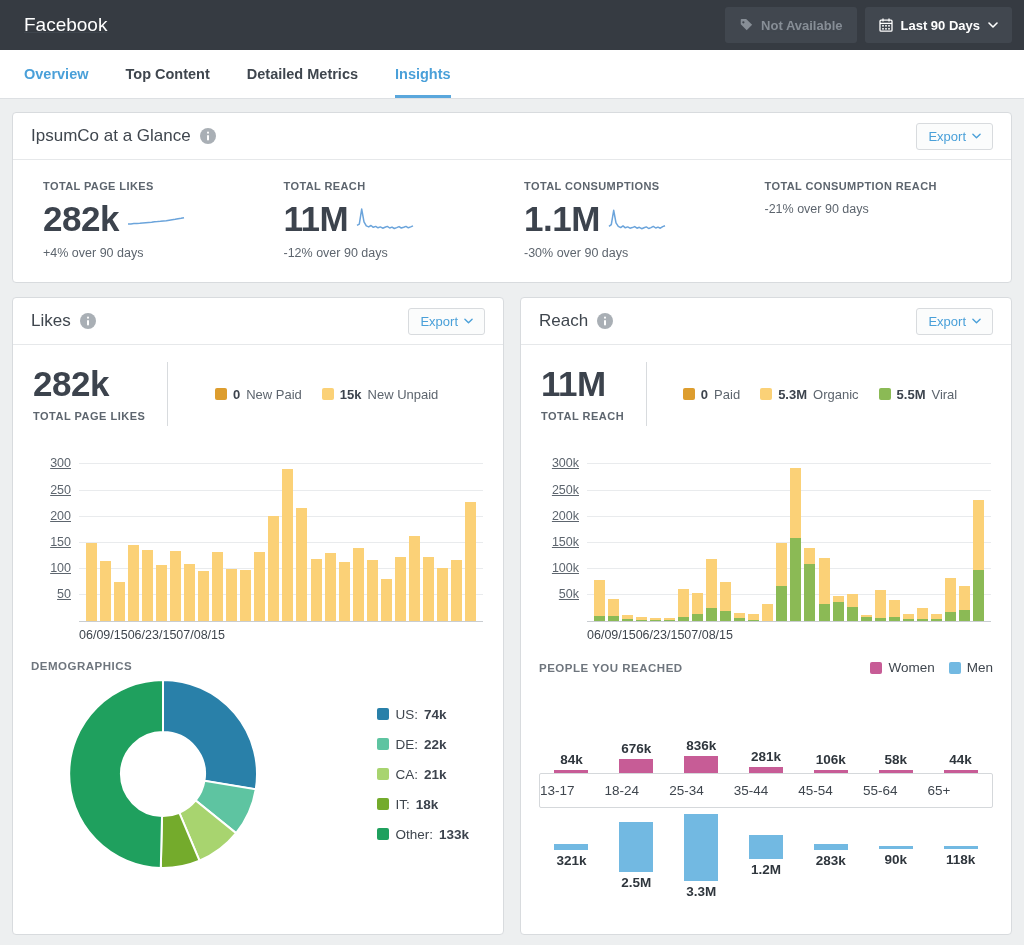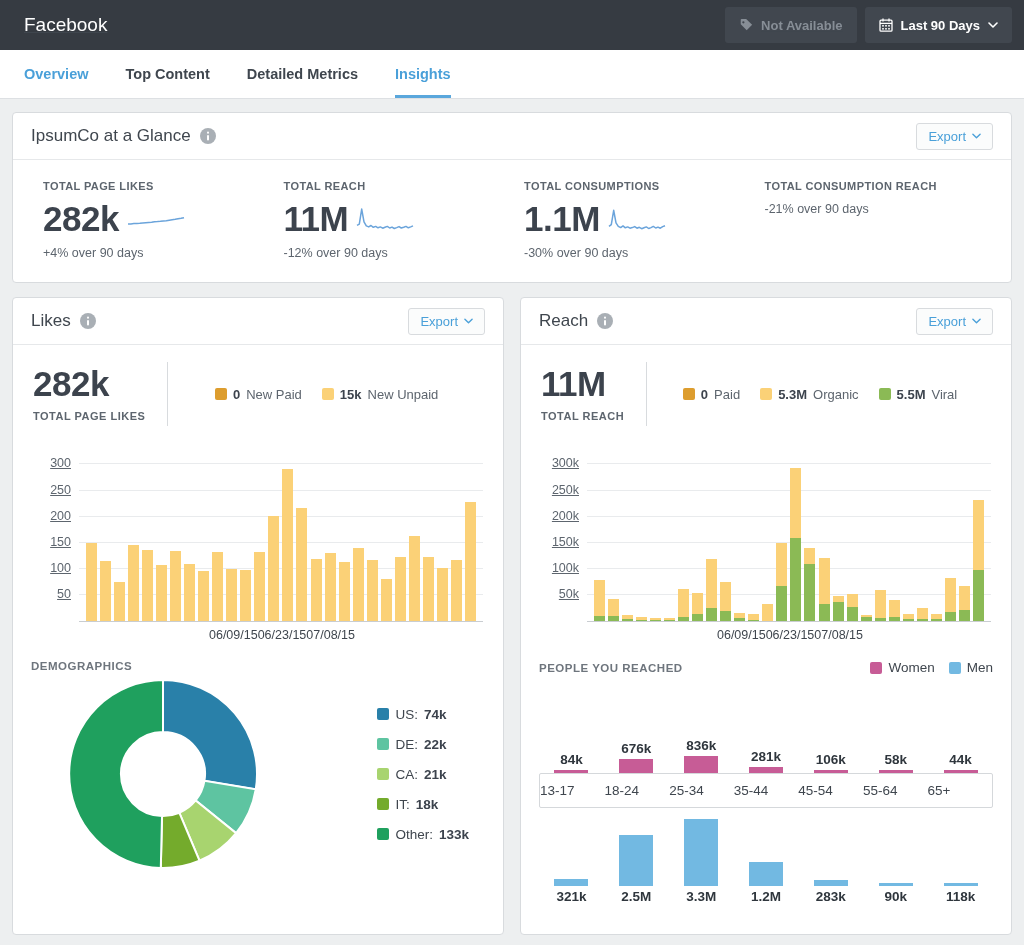--- a/index.html
+++ b/index.html
@@ -56,39 +56,39 @@
   .legend-swatch{width:12px;height:12px;border-radius:2px;flex:none;}
   .legend-val{font-weight:bold;color:var(--num);}
   
   .chart-block{padding:14px 18px 0;}
   .plot{position:relative;height:168px;margin-left:48px;margin-right:2px;border-bottom:1px solid var(--axis);}
   .gridline{position:absolute;left:0;right:0;height:1px;background:var(--grid);}
   .ytick{position:absolute;left:-48px;top:-7px;width:40px;text-align:right;font-size:12.5px;color:var(--sub);text-decoration:underline;}
   .bars{position:absolute;left:7px;right:7px;top:0;bottom:0;display:flex;align-items:flex-end;justify-content:space-between;}
   .bar{width:11px;}
   .stack{width:11px;display:flex;flex-direction:column;justify-content:flex-end;height:100%;}
-  .xlabels{margin-left:48px;display:flex;justify-content:center;font-size:12.5px;color:var(--text);padding:6px 0 2px;}
+  .xlabels{margin-left:48px;display:flex;justify-content:flex-start;font-size:12.5px;color:var(--text);padding:6px 0 2px;}
   
   .section{padding:16px 18px 0;}
   .section-head{display:flex;align-items:center;}
   .section-label{font-size:11.5px;font-weight:bold;letter-spacing:.5px;color:var(--faint);}
   .demo-body{display:flex;align-items:center;padding:6px 6px 0 36px;}
   .demo-legend{margin-left:auto;margin-right:10px;display:flex;flex-direction:column;gap:15px;font-size:13.5px;color:var(--text);text-align:right;}
   
   .people-legend{margin-left:auto;display:flex;gap:14px;font-size:13.5px;color:var(--text);}
   .bf{margin-top:26px;}
   .bf-row{display:flex;}
   .bf-cell{flex:1;display:flex;flex-direction:column;align-items:center;}
   .bf-women{height:72px;}
   .bf-women .bf-cell{justify-content:flex-end;}
   .bf-val{font-size:13.5px;font-weight:bold;color:#2F363D;margin-bottom:3px;}
   .bf-bar{width:34px;flex:none;}
   .bf-band{height:35px;border:1px solid #D5D8DB;border-radius:2px;background:#fff;align-items:center;}
   .bf-age{flex:1;text-align:left;font-size:13.5px;color:var(--text);}
-  .bf-men{height:96px;align-items:flex-end;}
+  .bf-men{height:96px;align-items:center;}
   .bf-men .bf-val{margin:3px 0 0;}
 </style>
 </head>
 <body>
 
 <div class="topbar">
   <div class="app-title">Facebook</div>
   <div class="topbar-actions">
     <button class="dark-btn muted">
       <span class="info-icon">

